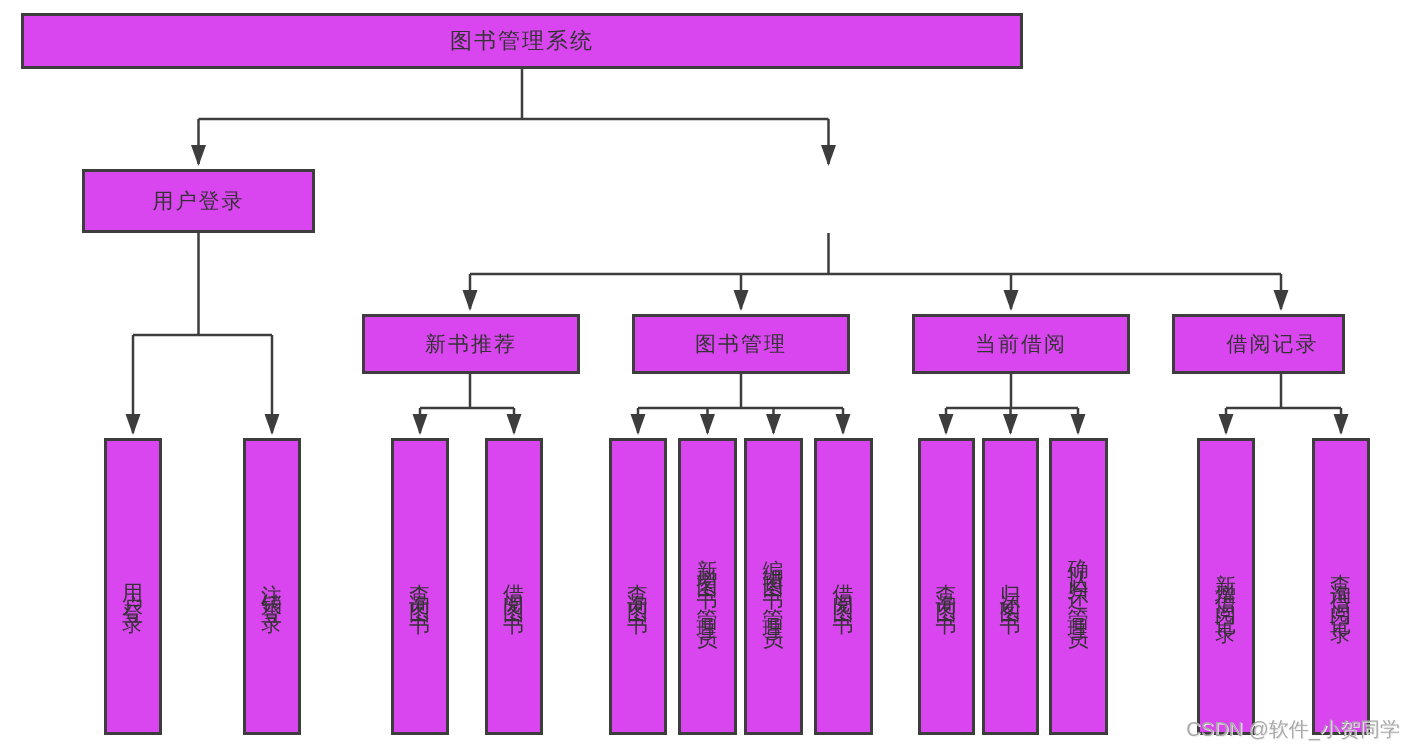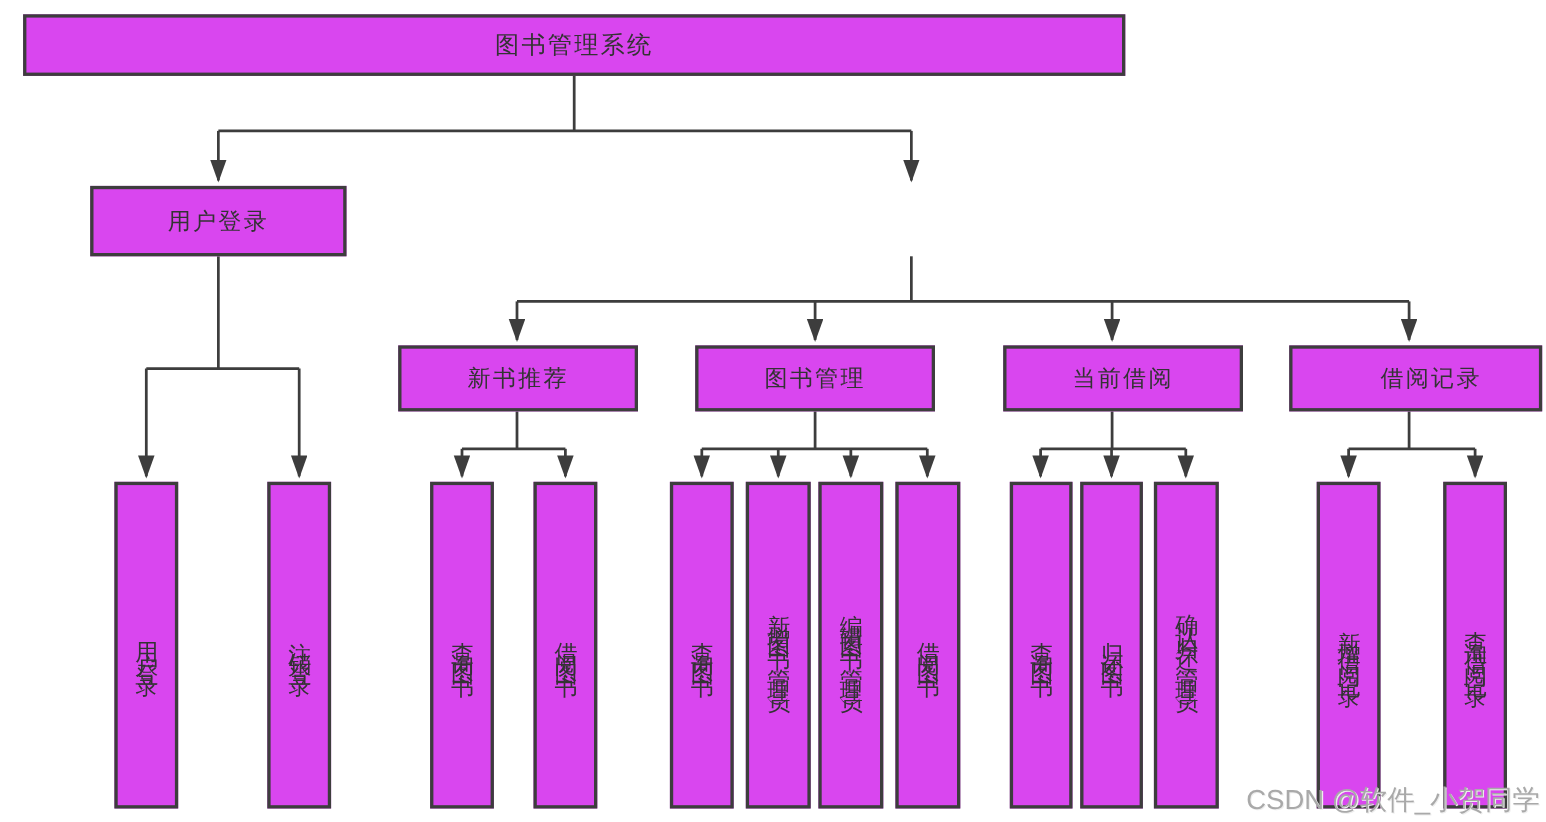--- a/index.html
+++ b/index.html
@@ -40,34 +40,34 @@
     text-orientation: mixed;
     font-size: 21px;
     letter-spacing: 10px;
     line-height: 1;
     white-space: nowrap;
   }
   .watermark {
     position: absolute;
     right: 5px;
     bottom: 4px;
-    font-size: 25px;
+    font-size: 20px;
     color: #a9a9a9;
     text-shadow: 1px 1px 0 #eeeeee;
     white-space: nowrap;
   }
 
   
   .n-root  { left: 21px;   top: 13px;  width: 1002px; height: 56px; }
   .n-login { left: 82px;   top: 169px; width: 233px;  height: 64px; }
   .n-mgmt  { left: 712px;  top: 169px; width: 233px;  height: 64px; }
   .n-rec   { left: 362px;  top: 314px; width: 218px;  height: 60px; }
   .n-bor   { left: 632px;  top: 314px; width: 218px;  height: 60px; }
   .n-cur   { left: 902px;  top: 314px; width: 218px;  height: 60px; margin-left: 10px; }
-  .n-his   { left: 1172px; top: 314px; width: 230px;  height: 60px; padding-left: 28px; }
+  .n-his   { left: 1172px; top: 314px; width: 173px;  height: 60px; padding-left: 28px; }
   .leaf    { top: 438px; height: 297px; }
   .lf1  { left: 104px;  width: 58px; }
   .lf2  { left: 243px;  width: 58px; }
   .lf3  { left: 391px;  width: 58px; }
   .lf4  { left: 485px;  width: 58px; }
   .lf5  { left: 609px;  width: 58px; }
   .lf6  { left: 678px;  width: 59px; }
   .lf7  { left: 744px;  width: 59px; }
   .lf8  { left: 814px;  width: 59px; }
   .lf9  { left: 918px;  width: 57px; }

